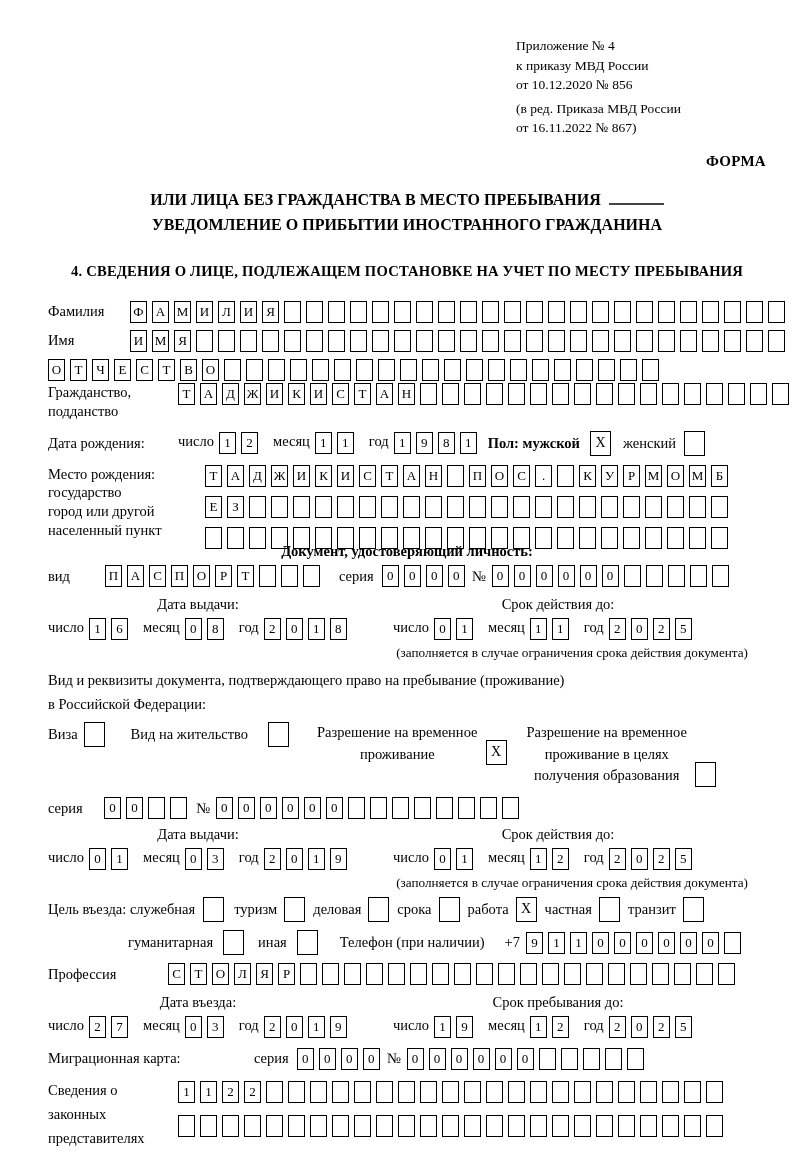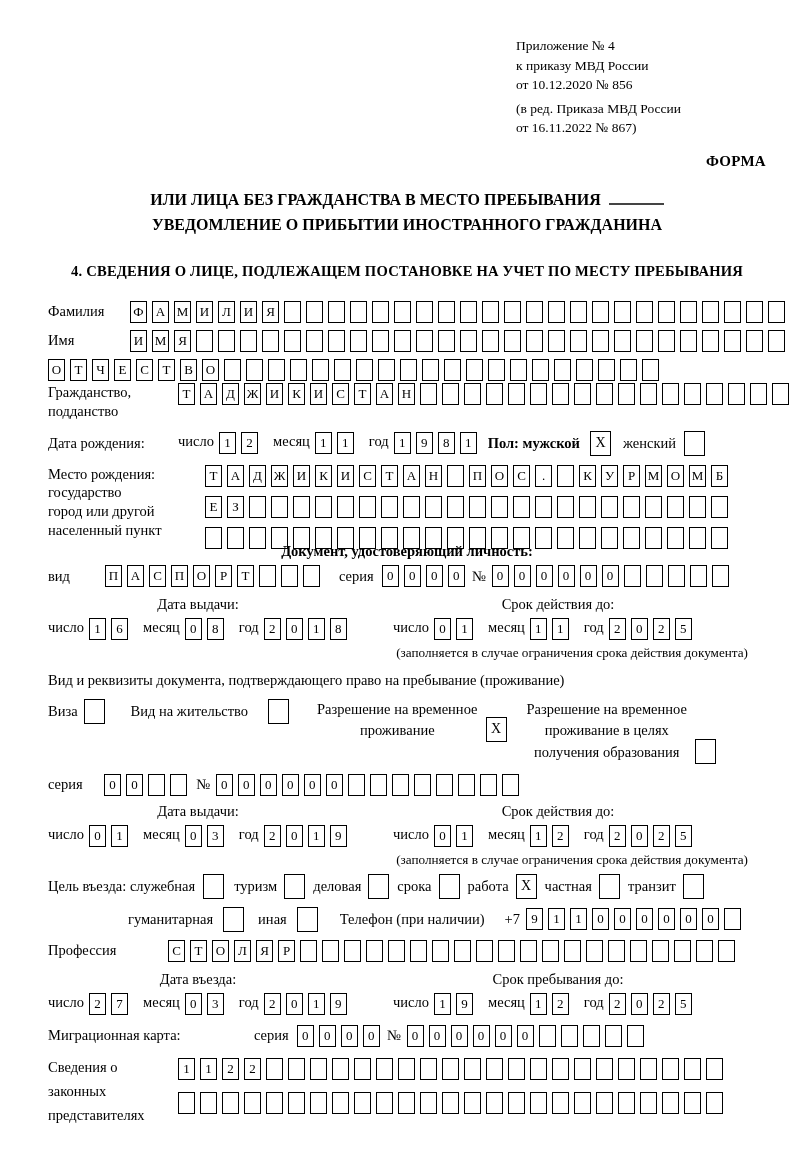--- a/index.html
+++ b/index.html
@@ -153,20 +153,21 @@
         <span class="cells"><span class="cell">1</span><span class="cell">1</span></span>
         <span class="t t2">год</span>
         <span class="cells"><span class="cell">2</span><span class="cell">0</span><span class="cell">2</span><span class="cell">5</span></span>
       </span>
     </div>
   </div>
   <div class="note">(заполняется в случае ограничения срока действия документа)</div>
 
   <div style="margin-top:8px;line-height:1.6;">
     <div>Вид и реквизиты документа, подтверждающего право на пребывание (проживание)</div>
+    <div>в Российской Федерации:</div>
   </div>
 
   <div class="frow" style="margin-top:6px;">
     <span class="ck-item">
       <span class="t">Виза</span>
       <span class="checkbox"></span>
     </span>
     <span class="ck-item" style="margin-left:14px;">
       <span class="t">Вид на жительство</span>
       <span class="checkbox" style="margin-left:14px;"></span>

